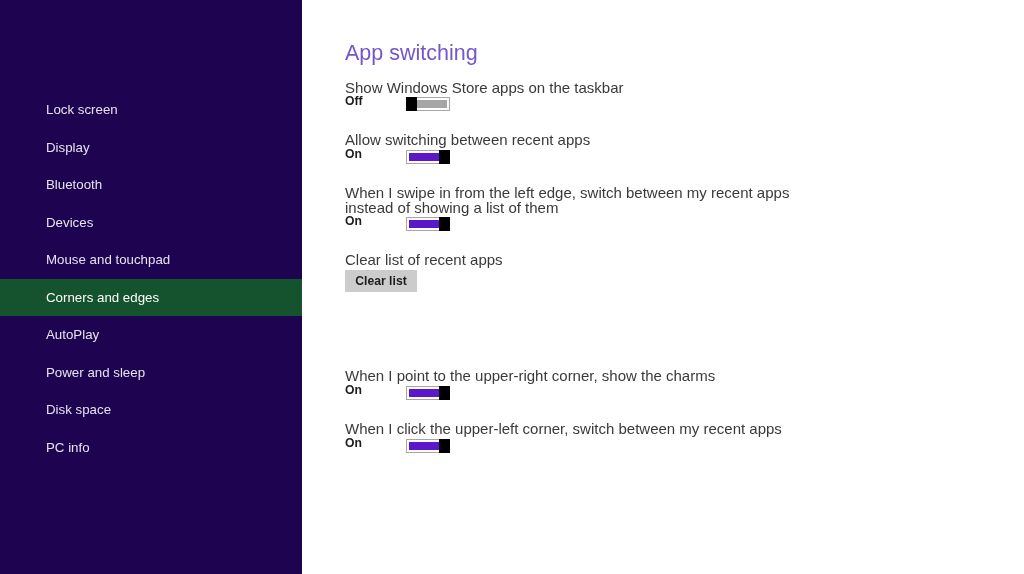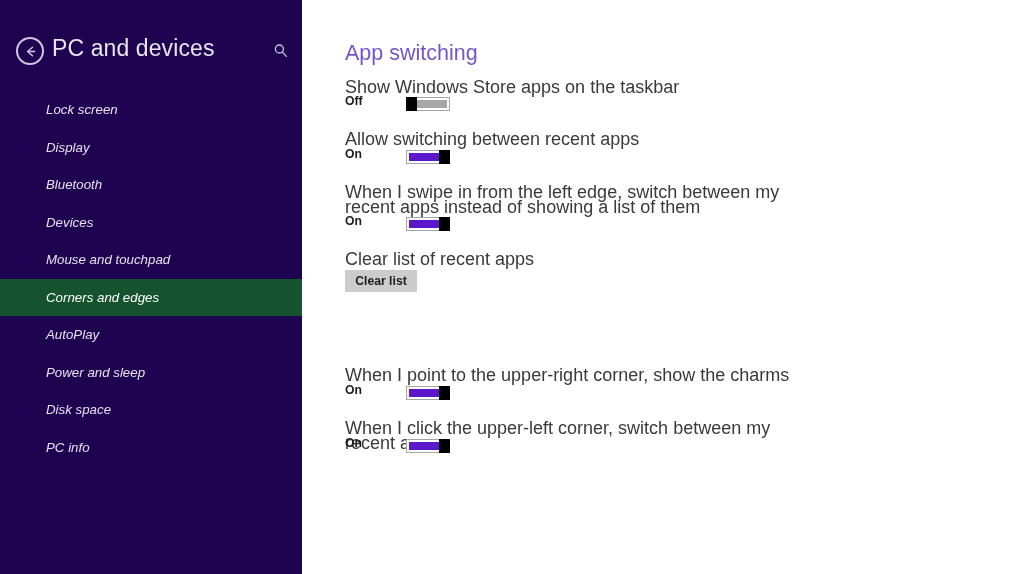--- a/index.html
+++ b/index.html
@@ -79,21 +79,20 @@
     height: 37.5px;
     display: flex;
     align-items: center;
     padding-left: 46px;
     box-sizing: border-box;
     color: #e6e2ef;
     font-size: 13.3px;
     font-weight: 400;
     cursor: pointer;
     white-space: nowrap;
-    font-style: italic;
   }
   .nav-item.selected {
     background: #14532d;
     color: #ffffff;
   }
 
   
   #main {
     position: absolute;
     left: 302px;
@@ -106,21 +105,21 @@
     position: absolute;
     left: 43px;
     font-size: 21.5px;
     font-weight: 300;
     color: #7356cc;
     white-space: nowrap;
   }
   .setting-label {
     position: absolute;
     left: 43px;
-    font-size: 18px;
+    font-size: 15px;
     color: #3a3a3a;
     line-height: 15px;
   }
   .state-label {
     position: absolute;
     left: 43px;
     font-size: 12.2px;
     font-weight: bold;
     color: #1c1c1c;
     text-align: right;
@@ -171,35 +170,20 @@
     font-weight: bold;
     cursor: pointer;
     padding: 4px;
   }
 </style>
 </head>
 <body>
 
 <div id="sidebar">
 
-  <div id="sidebar-header">
-    <div id="back-button">
-      <svg width="15" height="15" viewBox="0 0 15 15" aria-hidden="true">
-        <path d="M9.5 3.2 L4.6 7.5 L9.5 11.8" fill="none" stroke="#cfc7dd" stroke-width="1.5" stroke-linecap="round" stroke-linejoin="round"></path>
-        <line x1="4.8" y1="7.5" x2="11.6" y2="7.5" stroke="#cfc7dd" stroke-width="1.5" stroke-linecap="round"></line>
-      </svg>
-    </div>
-    <div id="page-title">PC and devices</div>
-    <div id="search-icon-wrap">
-      <svg width="18" height="18" viewBox="0 0 18 18" aria-hidden="true">
-        <circle cx="7.4" cy="7.0" r="4.0" fill="none" stroke="#cfc7dd" stroke-width="1.3"></circle>
-        <line x1="10.4" y1="10.1" x2="14.4" y2="14.4" stroke="#cfc7dd" stroke-width="1.3" stroke-linecap="round"></line>
-      </svg>
-    </div>
-  </div>
 
   <div id="nav-list">
       <div class="nav-item">
         <span>Lock screen</span>
       </div>
       <div class="nav-item">
         <span>Display</span>
       </div>
       <div class="nav-item">
         <span>Bluetooth</span>

